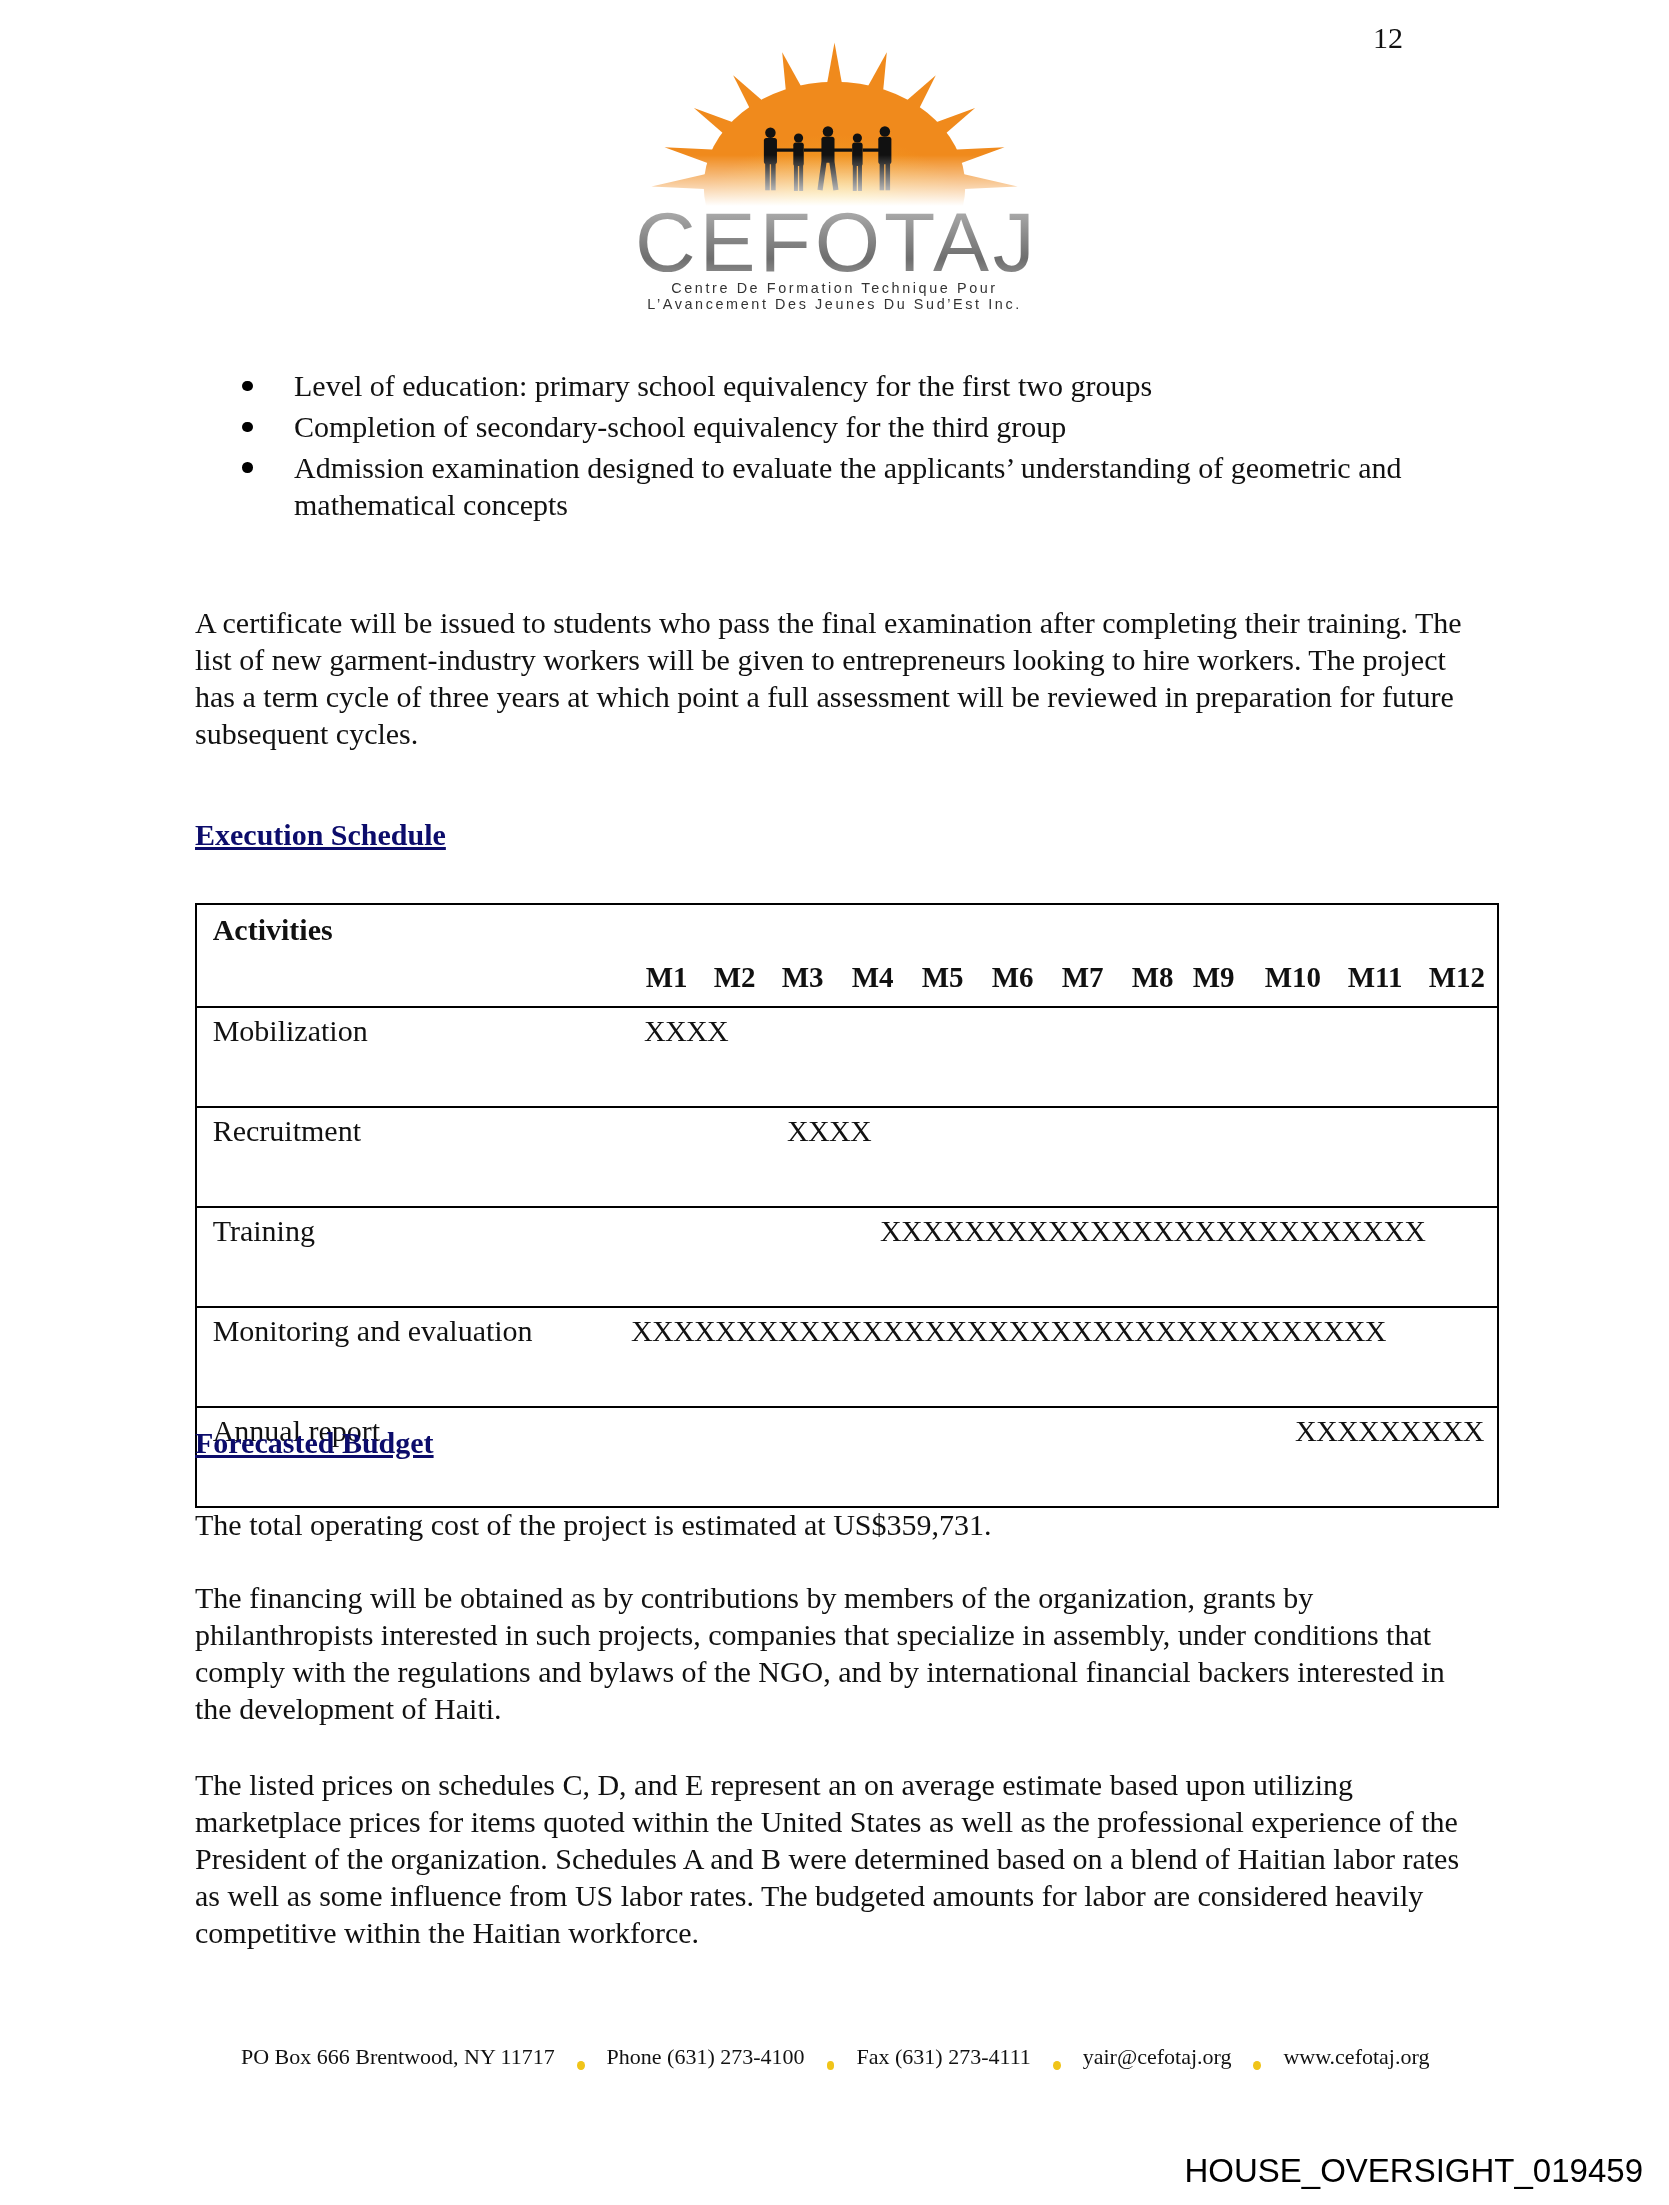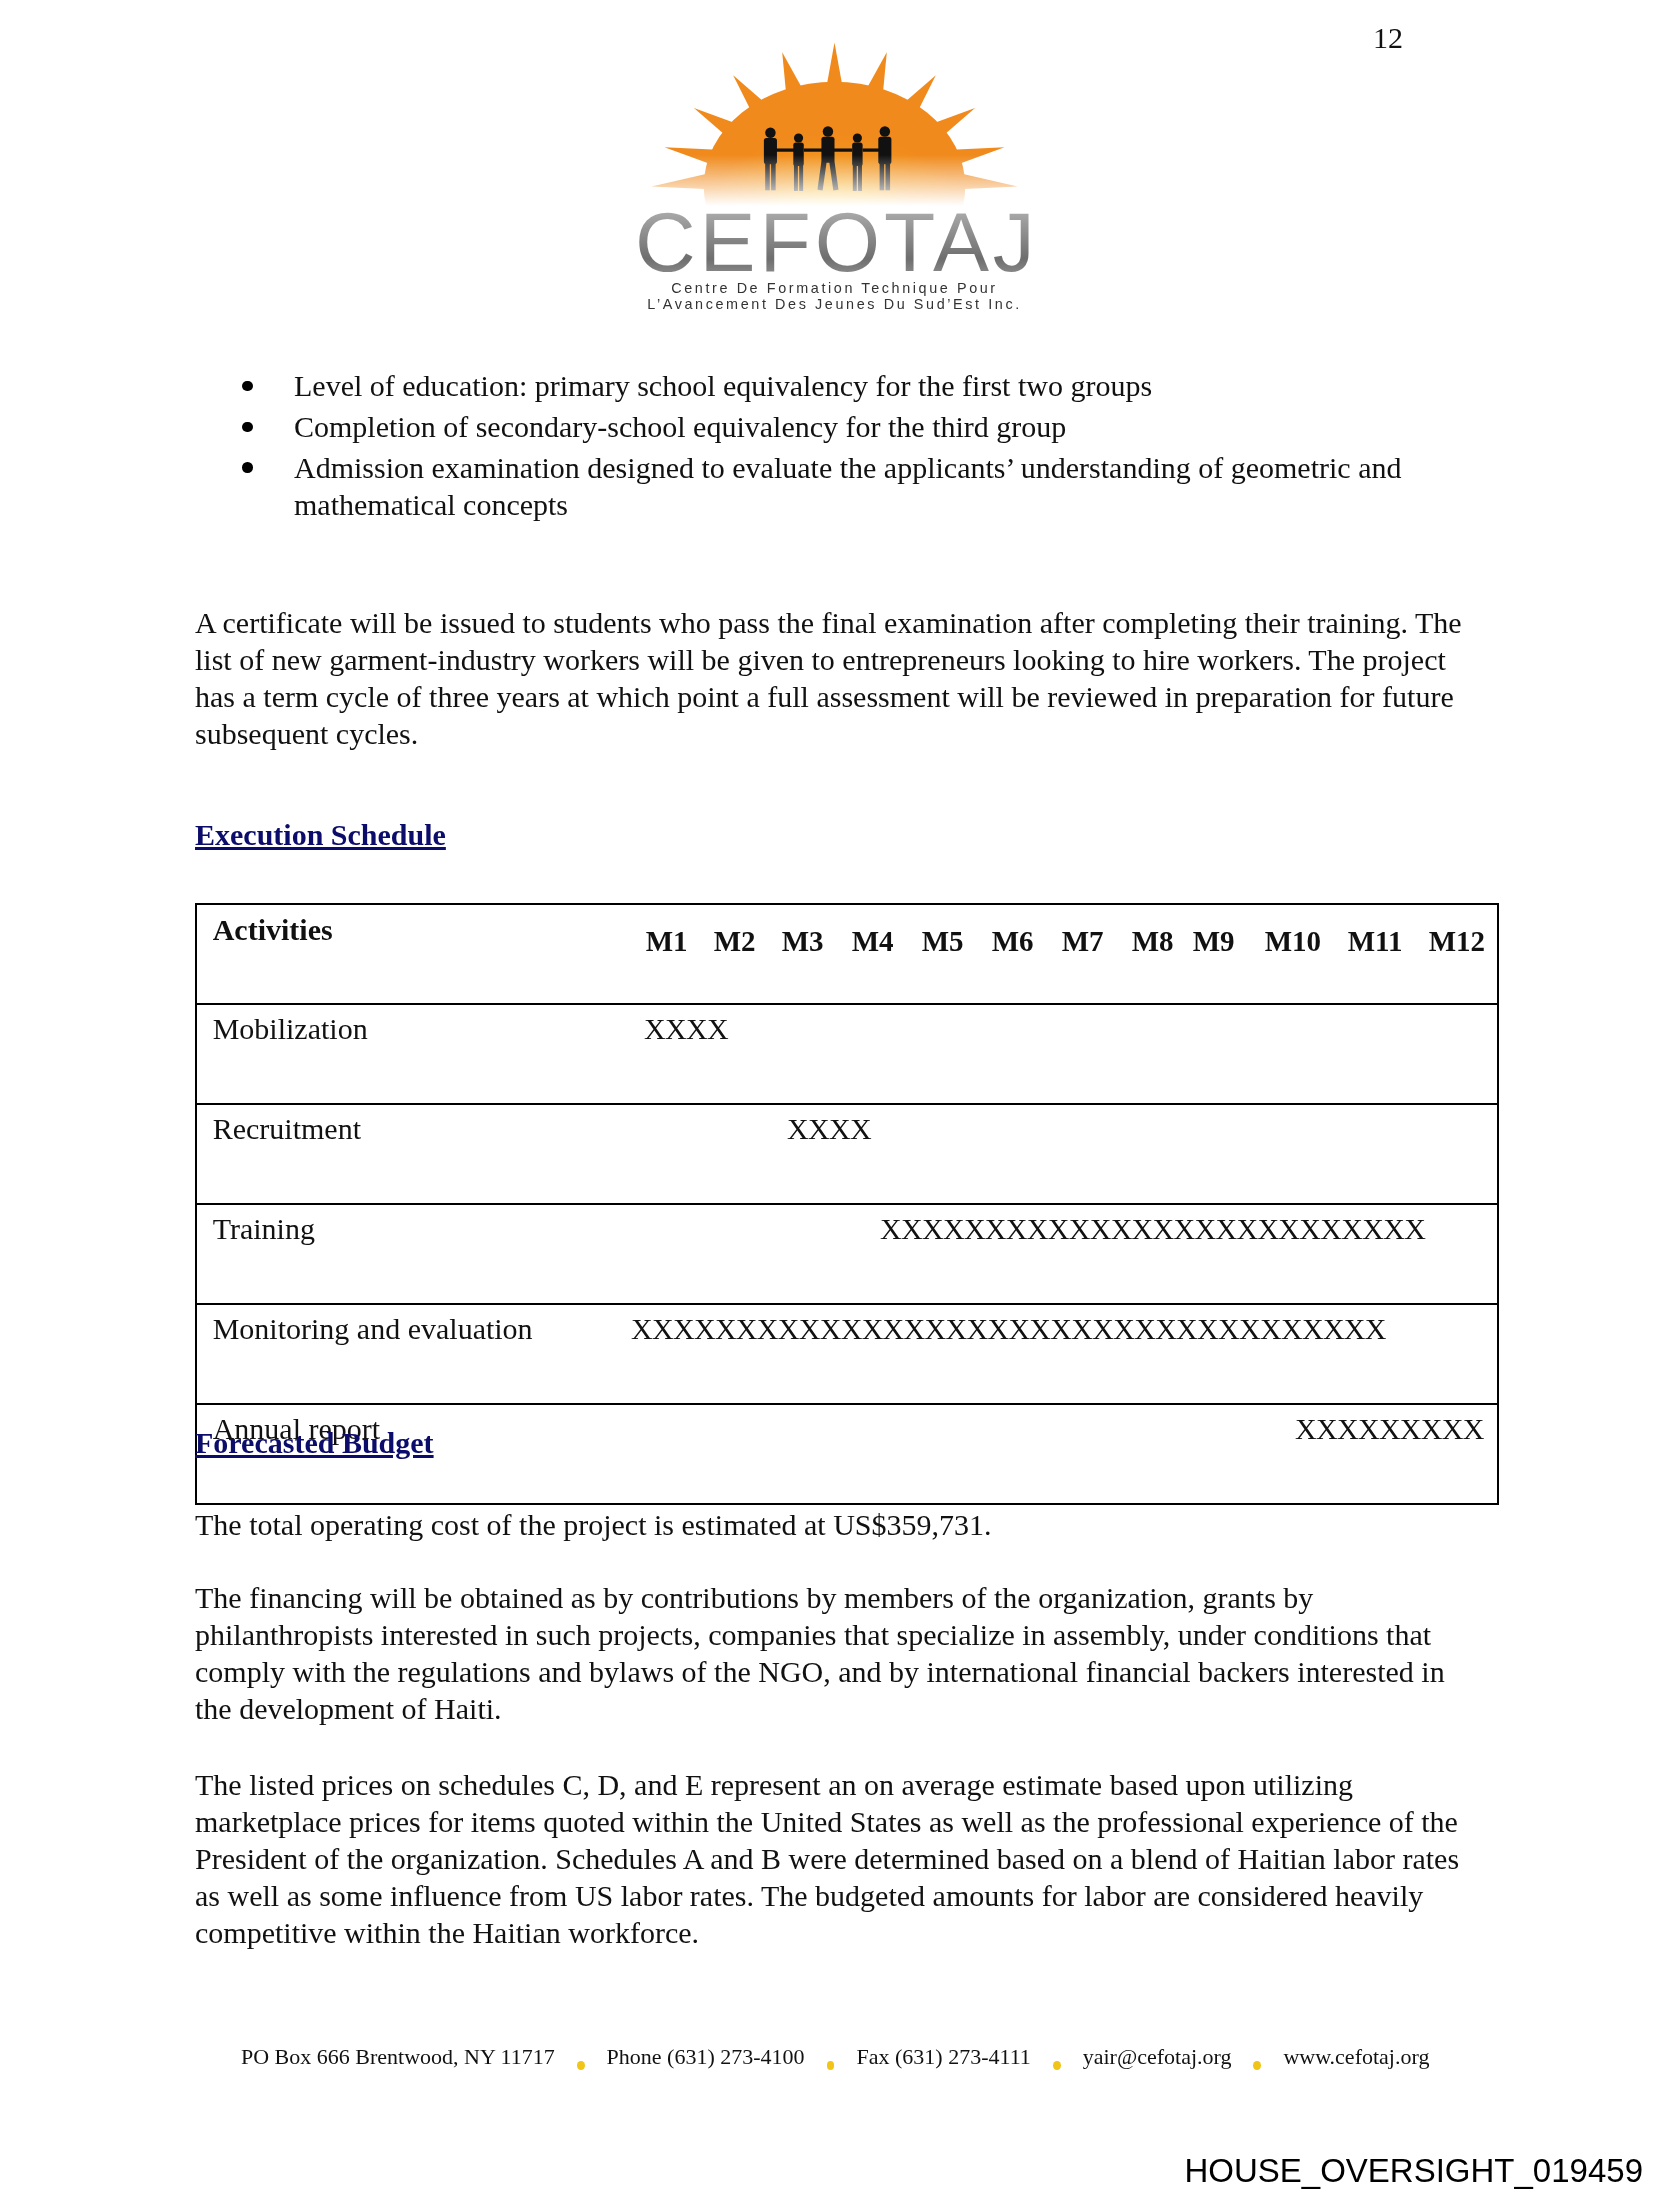--- a/index.html
+++ b/index.html
@@ -24,21 +24,21 @@
   .para1 { left:195px; top:604px; width:1283px; }
   .heading { font-size:30px; color:#0c0c6b; text-decoration:underline; font-weight:bold; }
   .heading.h1 { left:195px; top:818px; }
   .heading.h2 { left:195px; top:1426px; }
   table.sched { position:absolute; left:195px; top:903px; width:1304px; border-collapse:collapse; border:2px solid #000; }
   table.sched td, table.sched th { height:74px; vertical-align:top; padding:12px; border-bottom:2px solid #000; }
   table.sched th { text-align:left; font-weight:bold; font-size:30px; }
   .act-cell { width:419px; padding-left:15.7px !important; padding-top:6.5px !important; font-size:30px; }
   .sched th.act-cell { padding-top:7.9px !important; }
   .months { display:flex; padding-top:7.9px; font-size:29px; font-weight:bold; }
-  .months span { display:inline-block; }
+  .months span { display:inline-block;margin-top:36px; }
   .xcell { position:relative; }
   .xmarks { position:absolute; top:6.5px; font-size:30px; letter-spacing:-0.7px; white-space:nowrap; }
   .para2 { left:195px; top:1506px; width:1283px; }
   .para3 { left:195px; top:1579px; width:1283px; }
   .para4 { left:195px; top:1766px; width:1283px; }
   .footer { left:241px; top:2044px; font-size:22px; white-space:nowrap; display:flex; align-items:flex-end; }
   .footer .sep { display:inline-block; width:7.9px; height:9.2px; border-radius:50%; background:#f0c419; margin:0 22px; }
   .bates { right:26px; top:2152px; font-family:"Liberation Sans","DejaVu Sans",sans-serif; font-size:33px; color:#000; }
 </style>
 </head>

